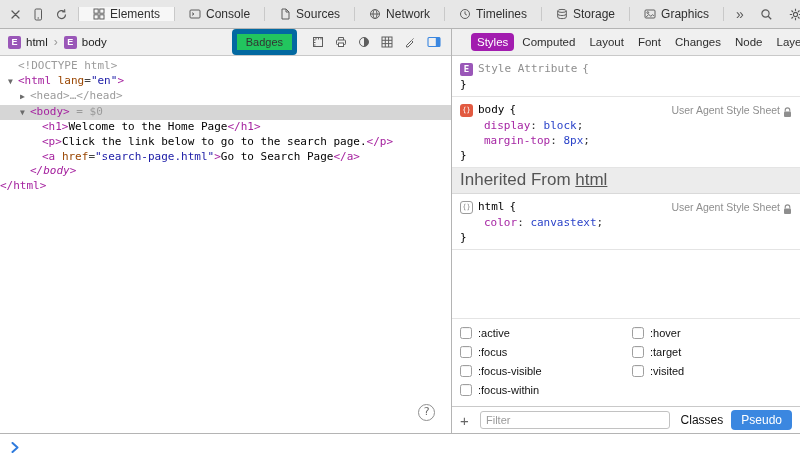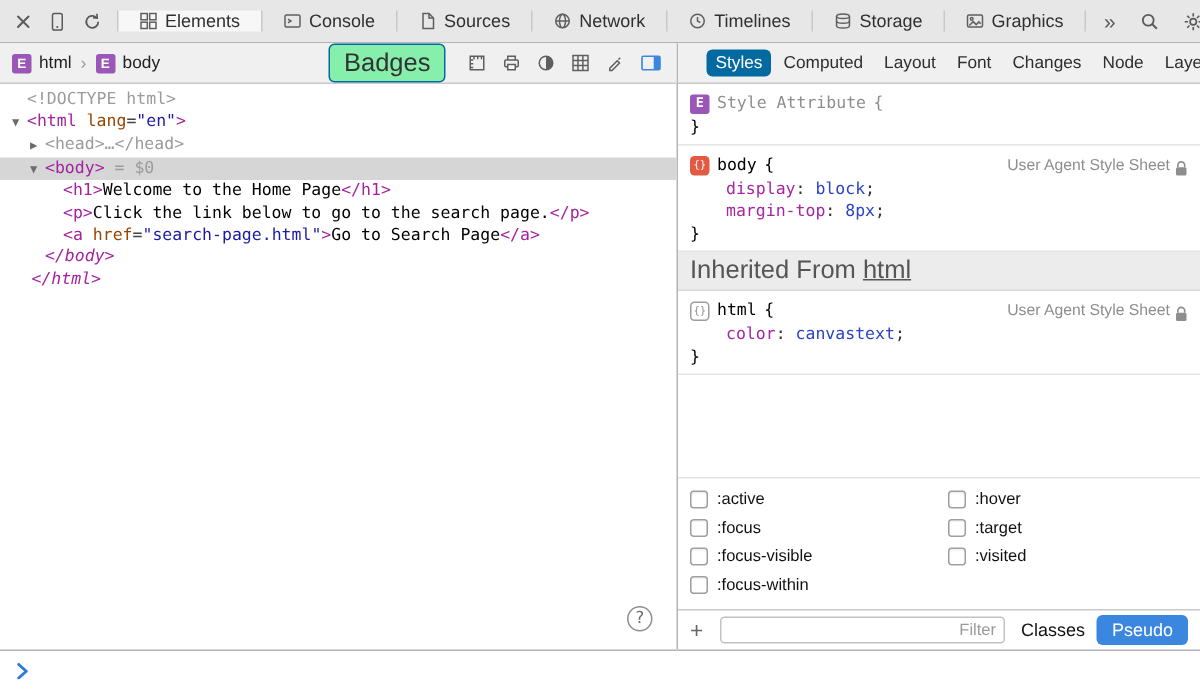--- a/index.html
+++ b/index.html
@@ -22,41 +22,41 @@
   
   .main { flex: 1; display: flex; min-height: 0; }
   .left-panel { flex: 0 0 452px; width: 452px; border-right: 1px solid #b4b4b4; display: flex; flex-direction: column; background: #fff; min-height: 0; }
   .right-panel { flex: 1; display: flex; flex-direction: column; background: #fff; min-width: 0; min-height: 0; }
   .panel-header { flex: 0 0 27px; height: 27px; background: #f0f0f0; border-bottom: 1px solid #c9c9c9; display: flex; align-items: center; padding: 0 8px; gap: 5px; }
 
   
   .badge { width: 13px; height: 13px; border-radius: 2px; background: #9a57b8; color: #fff; font-size: 9px; font-weight: bold; display: flex; align-items: center; justify-content: center; flex: 0 0 13px; }
   .crumb-label { font-size: 11.5px; color: #222; }
   .crumb-sep { color: #9a9a9a; font-size: 12px; margin: 0 1px; }
-  .badges-btn { margin-left: auto; border: 1px solid #0369a1; background: #86efac; border-radius: 4px; padding: 2px 9px; font-size: 17px; color: #333; font-family: "Liberation Sans", sans-serif; }
+  .badges-btn { margin-left: auto; border: 5px solid #0369a1; background: #22c55e; border-radius: 4px; padding: 2px 9px; font-size: 11px; color: #333; font-family: "Liberation Sans", sans-serif; }
   .header-icons { display: flex; align-items: center; gap: 11px; margin-left: 10px; padding-right: 2px; }
   .header-icons .tb-icon { color: #5f5f5f; }
 
   
   .tree { flex: 1; position: relative; font-family: "DejaVu Sans Mono", monospace; font-size: 11px; line-height: 14.6px; padding-top: 3px; overflow: hidden; }
   .tree-line { white-space: pre; }
   .tree-line.selected { background: #d6d6d6; }
   .disclosure { display: inline-block; width: 10px; font-size: 8px; color: #6b6b6b; }
   .tok-doctype, .tok-meta { color: #9b9b9b; }
   .tok-tag { color: #a5229f; }
   .tok-attr { color: #994500; }
   .tok-val { color: #1a1aa6; }
   .tok-text { color: #000; }
   .tok-punct { color: #444; }
   .help-btn { position: absolute; right: 16px; bottom: 12px; width: 17px; height: 17px; border: 1px solid #8f8f8f; border-radius: 50%; color: #6b6b6b; display: flex; align-items: center; justify-content: center; font-size: 11px; background: #fff; }
 
   
   .style-tabs { gap: 0; padding: 0 3px; }
   .style-tab { padding: 3px 6px; margin: 0 1px; border-radius: 4px; color: #2e2e2e; font-size: 11.5px; white-space: nowrap; }
-  .style-tab.active { background: #0369a1; color: #fff; margin-left: 16px; }
+  .style-tab.active { background: #a21caf; color: #fff; margin-left: 16px; }
   .styles-body { flex: 1; display: flex; flex-direction: column; min-height: 0; font-family: "DejaVu Sans Mono", monospace; font-size: 11px; }
   .sec { padding: 5px 8px 4px; border-bottom: 1px solid #e4e4e4; }
   .rule-head { display: flex; align-items: center; gap: 5px; line-height: 16px; }
   .rule-icon { width: 13px; height: 13px; border-radius: 3px; font-size: 7px; display: flex; align-items: center; justify-content: center; flex: 0 0 13px; font-family: "DejaVu Sans Mono", monospace; }
   .rule-icon.ua { background: #e25a41; color: #fff; }
   .rule-icon.plain { border: 1px solid #9c9c9c; color: #8e8e8e; background: #fff; }
   .sel { color: #000; }
   .gray { color: #8e8e8e; }
   .ua-note { margin-left: auto; font-family: "Liberation Sans", sans-serif; font-size: 10.5px; color: #8e8e8e; display: flex; align-items: flex-end; gap: 3px; white-space: nowrap; }
   .prop { padding-left: 24px; line-height: 15px; }
@@ -68,21 +68,21 @@
   .inherit-bar { background: #ececec; border-bottom: 1px solid #d9d9d9; padding: 2px 8px 3px; font-family: "Liberation Sans", sans-serif; font-size: 17px; color: #555; }
   .inherit-link { text-decoration: underline; }
   .spacer { flex: 1; }
   .pseudo-area { border-top: 1px solid #e4e4e4; display: flex; padding: 8px 8px 10px; font-family: "Liberation Sans", sans-serif; font-size: 11px; color: #111; }
   .pseudo-col { display: flex; flex-direction: column; gap: 7px; }
   .pseudo-col.left { width: 172px; }
   .pseudo-item { display: flex; align-items: center; gap: 6px; }
   .checkbox { width: 12px; height: 12px; border: 1px solid #9f9f9f; border-radius: 2.5px; background: #fff; box-shadow: inset 0 1px 1px rgba(0,0,0,.06); flex: 0 0 12px; }
   .styles-footer { flex: 0 0 27px; border-top: 1px solid #c9c9c9; display: flex; align-items: center; gap: 8px; padding: 0 8px; font-family: "Liberation Sans", sans-serif; background: #fff; }
   .add-btn { color: #666; font-size: 15px; line-height: 1; width: 12px; }
-  .filter-input { width: 190px; height: 18px; border: 1px solid #c2c2c2; border-radius: 3px; font-size: 11px; padding: 0 5px; color: #333; font-family: "Liberation Sans", sans-serif; outline: none; background: #fff; text-align: right; }
+  .filter-input { width: 190px; height: 18px; border: 1px solid #c2c2c2; border-radius: 3px; font-size: 11px; padding: 0 5px; color: #333; font-family: "Liberation Sans", sans-serif; outline: none; background: #fff; }
   .filter-input::placeholder { color: #9a9a9a; }
   .classes-btn { margin-left: auto; font-size: 12px; color: #111; }
   .pseudo-btn { background: #3b87e0; color: #fff; border-radius: 4px; padding: 3px 10px; font-size: 12px; }
 
   
   .console-bar { flex: 0 0 28px; border-top: 1px solid #b4b4b4; background: #fff; display: flex; align-items: center; padding: 0 11px; }
 </style>
 </head>
 <body>
 
@@ -240,21 +240,21 @@
       <div class="tree">
         <div id="dom-tree-lines">
             <div class="tree-line" style="padding-left: 18px;"><span class="tok-doctype">&lt;!DOCTYPE html&gt;</span></div>
             <div class="tree-line" style="padding-left: 8px;"><span class="disclosure">▼</span><span class="tok-tag">&lt;html</span><span class="tok-attr"> lang</span><span class="tok-punct">=</span><span class="tok-val">"en"</span><span class="tok-tag">&gt;</span></div>
             <div class="tree-line" style="padding-left: 20px;"><span class="disclosure">▶</span><span class="tok-meta">&lt;head&gt;…&lt;/head&gt;</span></div>
             <div class="tree-line selected" style="padding-left: 20px;"><span class="disclosure">▼</span><span class="tok-tag">&lt;body&gt;</span><span class="tok-meta"> = $0</span></div>
             <div class="tree-line" style="padding-left: 42px;"><span class="tok-tag">&lt;h1&gt;</span><span class="tok-text">Welcome to the Home Page</span><span class="tok-tag">&lt;/h1&gt;</span></div>
             <div class="tree-line" style="padding-left: 42px;"><span class="tok-tag">&lt;p&gt;</span><span class="tok-text">Click the link below to go to the search page.</span><span class="tok-tag">&lt;/p&gt;</span></div>
             <div class="tree-line" style="padding-left: 42px;"><span class="tok-tag">&lt;a </span><span class="tok-attr">href</span><span class="tok-punct">=</span><span class="tok-val">"search-page.html"</span><span class="tok-tag">&gt;</span><span class="tok-text">Go to Search Page</span><span class="tok-tag">&lt;/a&gt;</span></div>
             <div class="tree-line" style="padding-left: 30px; font-style: italic;"><span class="tok-tag">&lt;/body&gt;</span></div>
-            <div class="tree-line" style="padding-left: 21px; font-style: italic;"><span class="tok-tag">&lt;/html&gt;</span></div>
+            <div class="tree-line" style="padding-left: 0;"><span class="tok-tag">&lt;/html&gt;</span></div>
           </div>
         <div class="help-btn">?</div>
       </div>
     </div>
 
     <div class="right-panel">
       <div class="panel-header style-tabs">
         <span class="style-tab active">Styles</span>
         <span class="style-tab">Computed</span>
         <span class="style-tab">Layout</span>

